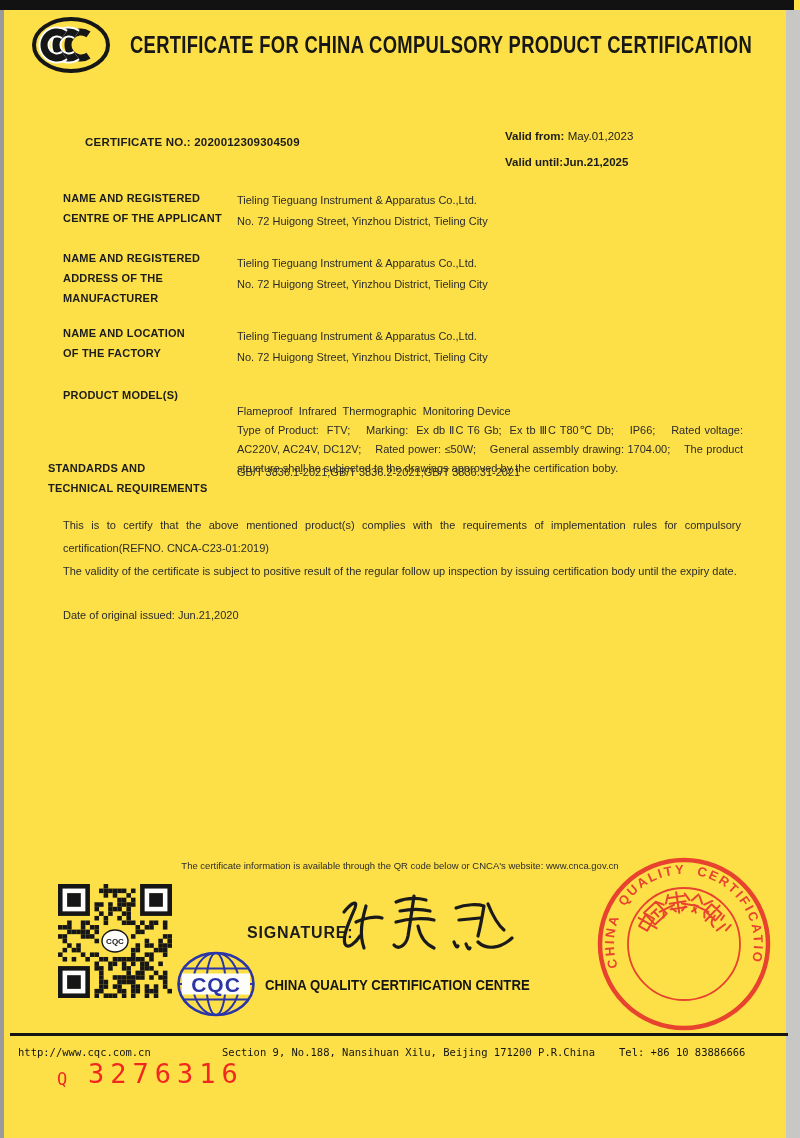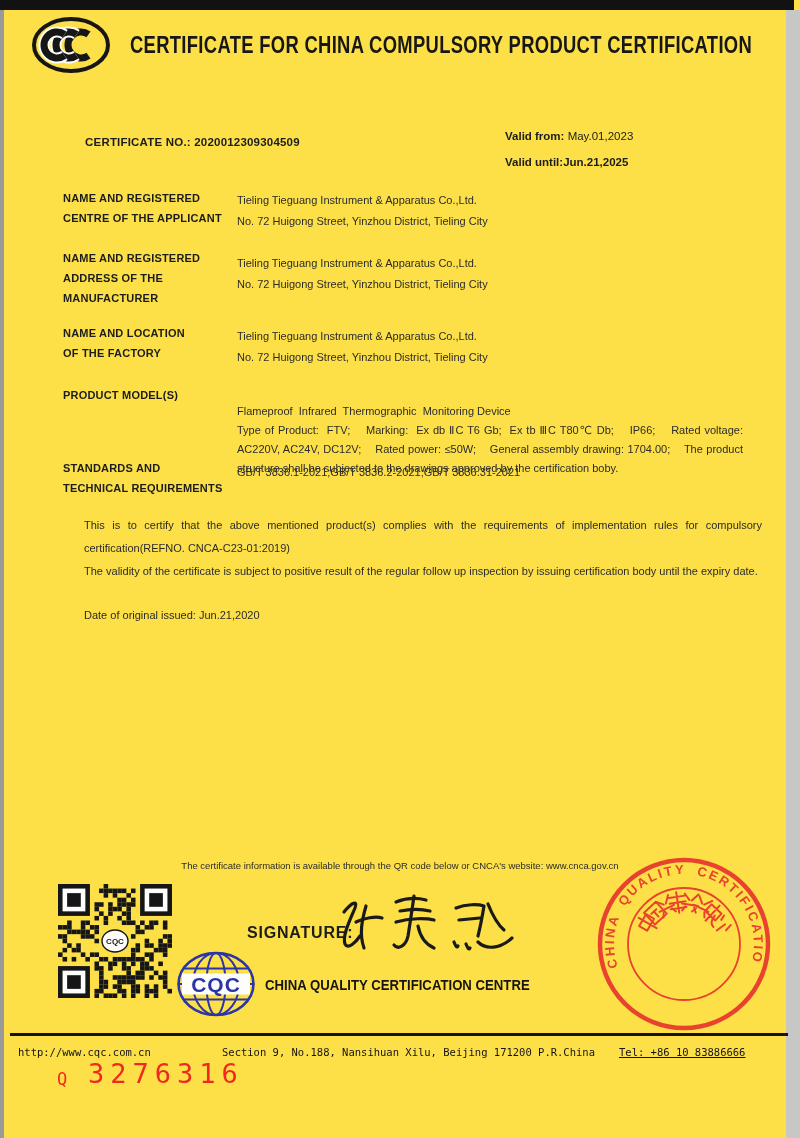--- a/index.html
+++ b/index.html
@@ -10,21 +10,21 @@
   .edge-left{left:0;top:10px;width:4px;height:1128px;background:#9a9a9a;}
   .edge-right{left:786px;top:10px;width:14px;height:1128px;background:#c7c7c5;}
   .title{left:130px;top:32px;font-weight:bold;font-size:23px;white-space:nowrap;color:#171717;
          transform:scaleX(0.80);transform-origin:left top;letter-spacing:0.4px;}
   .certno{left:85px;top:136px;font-weight:bold;font-size:11.5px;color:#1c1c1c;letter-spacing:0.2px;}
   .valid{left:505px;font-size:11.5px;color:#1c1c1c;}
   .valid b{font-weight:bold;}
   .lbl{font-weight:bold;font-size:11px;line-height:20px;color:#1c1c1c;letter-spacing:0.2px;white-space:nowrap;}
   .val{font-size:11px;line-height:21px;color:#2b2b2b;white-space:pre-wrap;}
   .valp{font-size:11px;line-height:19px;color:#2b2b2b;text-align:justify;}
-  .para{font-size:11px;line-height:23px;color:#2b2b2b;text-align:justify;margin-left:21px;}
+  .para{font-size:11px;line-height:23px;color:#2b2b2b;text-align:justify;}
   .qrnote{left:90px;top:860px;width:620px;text-align:center;font-size:9.5px;color:#2b2b2b;}
   .sig-label{left:247px;top:924px;font-weight:bold;font-size:16px;letter-spacing:0.8px;color:#1c1c1c;}
   .issuer{left:265px;top:976px;font-weight:bold;font-size:15.5px;white-space:nowrap;color:#151515;
           transform:scaleX(0.85);transform-origin:left top;}
   .rule{left:10px;top:1033px;width:778px;height:3px;background:#141414;}
   .mono{font-family:"DejaVu Sans Mono","Liberation Mono",monospace;}
   .contact{top:1046px;font-size:10.5px;color:#141414;white-space:nowrap;}
   .serial-q{left:57px;top:1069px;font-size:17px;}
   .serial-n{left:88px;top:1058px;font-size:27px;letter-spacing:6px;}
   svg{display:block;}
@@ -90,21 +90,21 @@
   </div>
 
   <div class="abs" style="left:63px;top:385px;">
     <div class="lbl">PRODUCT MODEL(S)</div>
   </div>
   <div class="abs" style="left:237px;top:386px;width:506px;margin-top:16px;">
     <div class="val" style="line-height:19px;">Flameproof&nbsp; Infrared&nbsp; Thermographic&nbsp; Monitoring Device</div>
     <div class="valp">Type of Product:&nbsp; FTV;&nbsp;&nbsp;&nbsp; Marking:&nbsp; Ex db ⅡC T6 Gb;&nbsp; Ex tb ⅢC T80℃ Db;&nbsp;&nbsp;&nbsp; IP66;&nbsp;&nbsp;&nbsp; Rated voltage: AC220V, AC24V, DC12V;&nbsp;&nbsp;&nbsp; Rated power: ≤50W;&nbsp;&nbsp;&nbsp; General assembly drawing: 1704.00;&nbsp;&nbsp;&nbsp; The product structure shall be subjected to the drawings approved by the certification boby.</div>
   </div>
 
-  <div class="abs" style="left:63px;top:458px;">
+  <div class="abs" style="left:48px;top:458px;">
     <div class="lbl">STANDARDS AND</div>
     <div class="lbl">TECHNICAL REQUIREMENTS</div>
   </div>
   <div class="abs" style="left:237px;top:462px;">
     <div class="val">GB/T 3836.1-2021;GB/T 3836.2-2021;GB/T 3836.31-2021</div>
   </div>
 
   <div class="abs para" style="left:63px;top:514px;width:678px;">This is to certify that the above mentioned product(s) complies with the requirements of implementation rules for compulsory certification(REFNO. CNCA-C23-01:2019)</div>
   <div class="abs para" style="left:63px;top:560px;width:678px;">The validity of the certificate is subject to positive result of the regular follow up inspection by issuing certification body until the expiry date.</div>
   <div class="abs para" style="left:63px;top:604px;width:678px;text-align:left;">Date of original issued: Jun.21,2020</div>
@@ -351,18 +351,18 @@
         <path d="M-6 -7 L-1 -2 M6 -8 L1 -2 M-7 2 H7 M-4 4 L-6 8 M4 4 L6 8" transform="translate(95.3 47.5) rotate(8.6) scale(1.15)" fill="none" stroke="#e6362c" stroke-width="1.7" stroke-linecap="round"></path>
         <path d="M-6 -7 L-1 -2 M6 -8 L1 -2 M-7 2 H7 M-4 4 L-6 8 M4 4 L6 8" transform="translate(107.2 51.2) rotate(25.7) scale(1.15)" fill="none" stroke="#e6362c" stroke-width="1.7" stroke-linecap="round"></path>
         <path d="M-6 -5 H6 M-6 -5 V3 M6 -5 V3 M-6 3 H6 M0 -9 V9" transform="translate(117.6 58.2) rotate(42.9) scale(1.15)" fill="none" stroke="#e6362c" stroke-width="1.7" stroke-linecap="round"></path>
         <path d="M-8 1 C-6 6 -3 8 0 7 M3 -3 L4 6 M-4 -6 L-2 -2 M6 -7 L8 -1" transform="translate(125.4 68.0) rotate(60.0) scale(1.15)" fill="none" stroke="#e6362c" stroke-width="1.7" stroke-linecap="round"></path>
       </g>
   </svg>
 
   <div class="abs rule"></div>
   <div class="abs contact mono" style="left:18px;">http://www.cqc.com.cn</div>
   <div class="abs contact mono" style="left:222px;">Section 9, No.188, Nansihuan Xilu, Beijing 171200 P.R.China</div>
-  <div class="abs contact mono" style="left:619px;text-decoration:underline;">Tel: +86 10 83886666</div>
+  <div class="abs contact mono" style="left:619px;">Tel: +86 10 83886666</div>
 
   <div class="abs mono serial-q" style="color: rgb(240, 40, 32);">Q</div>
   <div class="abs mono serial-n" style="color: rgb(240, 40, 32);">3276316</div>
 
 </div>
 
 </body></html>

